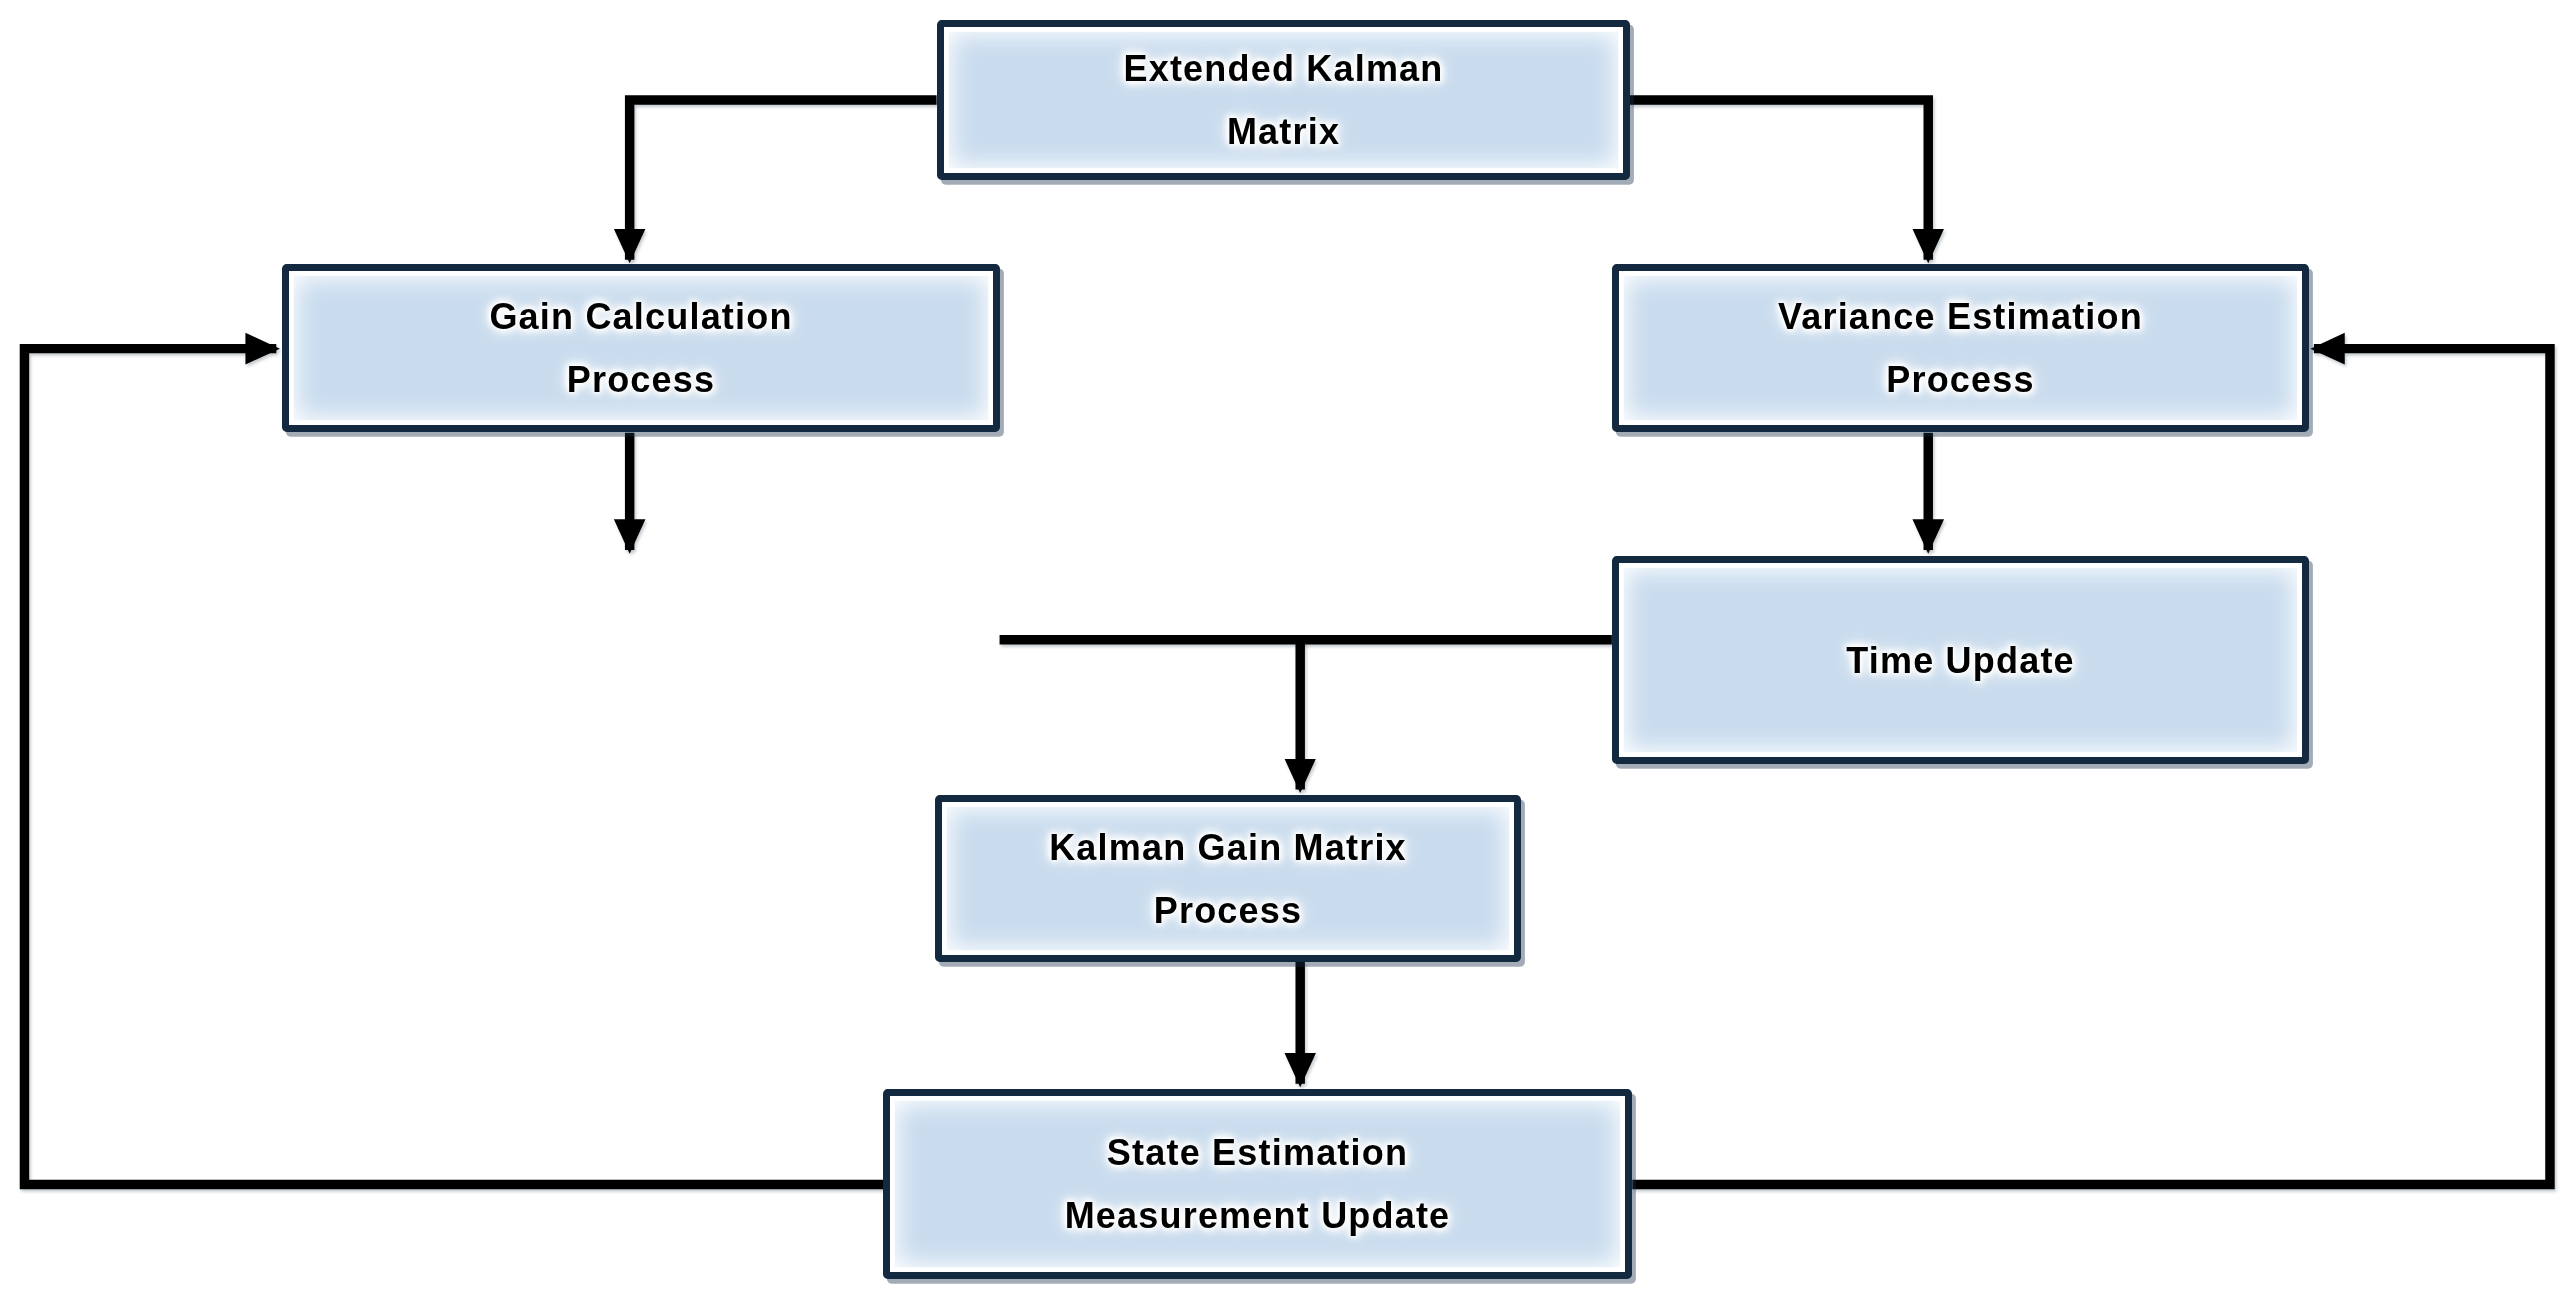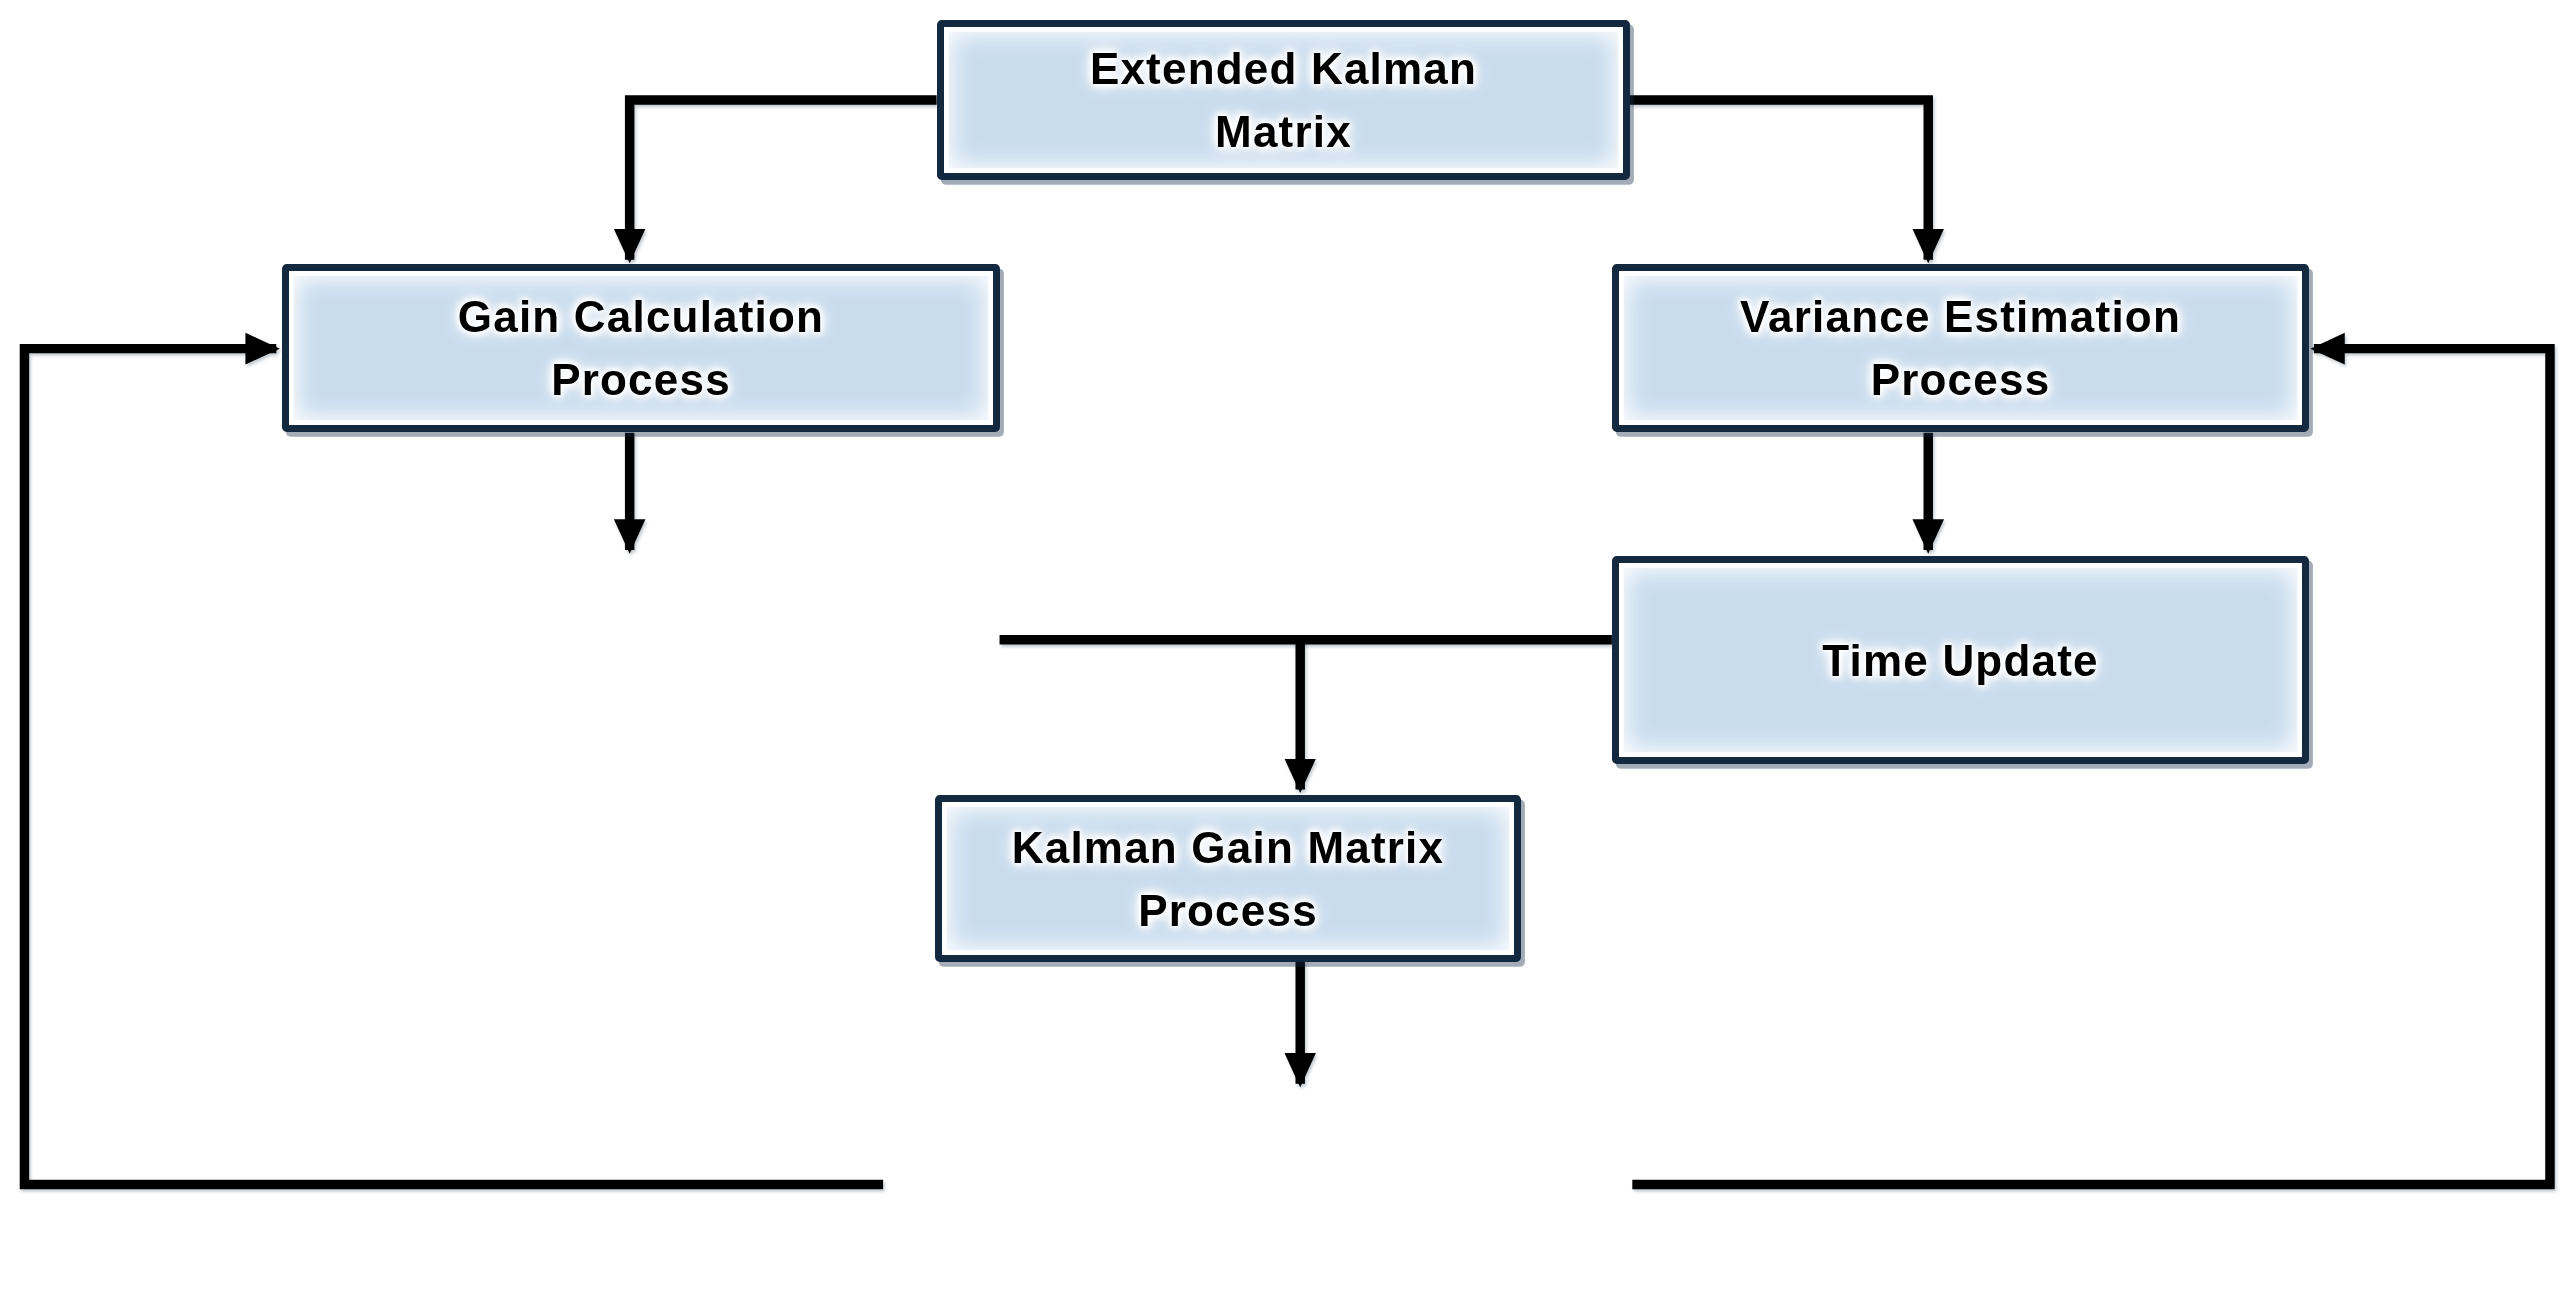--- a/index.html
+++ b/index.html
@@ -34,21 +34,21 @@
     border-radius:4.7px;
     box-shadow:
       3.9px 4.7px 0 rgba(26,48,73,.40),
       inset 0 0 0 4.7px #ffffff,
       inset 0 0 23.6px 7.9px rgba(255,255,255,.95);
     text-align:center;
   }
   .node span{
     display:block;
     color:var(--text);
-    font-size:44px;
+    font-size:36px;
     font-weight:700;
     line-height:63px;
     letter-spacing:1.2px;
     white-space:nowrap;
     text-shadow:
       0 0 4.7px #ffffff, 0 0 9.4px #ffffff, 0 0 14px #ffffff,
       0 0 20.5px #ffffff, 1.6px 1.6px 6.3px #ffffff, -1.6px -1.6px 6.3px #ffffff;
   }
   .node span:empty{display:none;}
 </style>
@@ -94,15 +94,19 @@
   <div class="node" style="left:1612px;top:556px;width:697px;height:208px">
     <span>Time Update</span>
 
   </div>
 
   <div class="node" style="left:935px;top:795px;width:586px;height:167px">
     <span>Kalman Gain Matrix</span>
     <span>Process</span>
   </div>
 
+  <div class="node" style="left:883px;top:1089px;width:749px;height:190px">
+    <span>State Estimation</span>
+    <span>Measurement Update</span>
+  </div>
 
 </div>
 
 
 </body></html>

